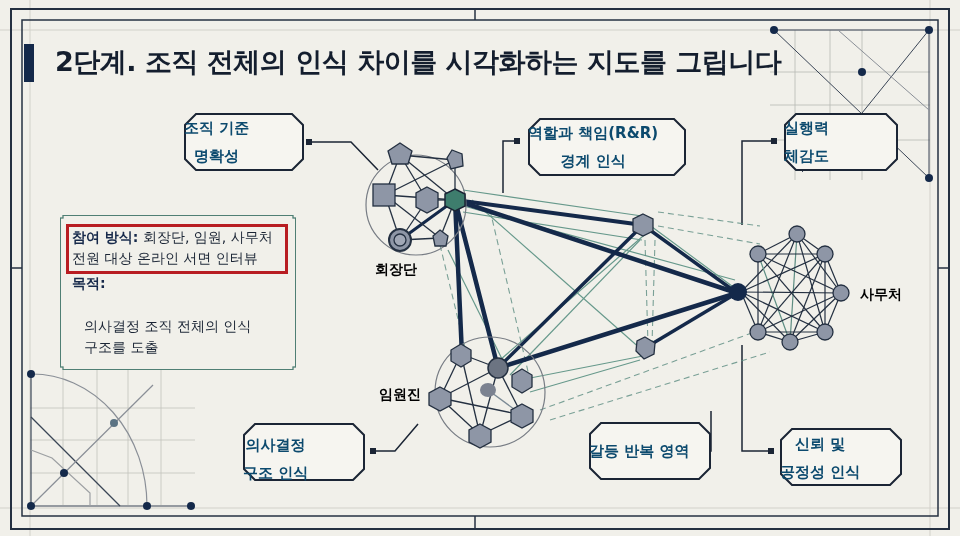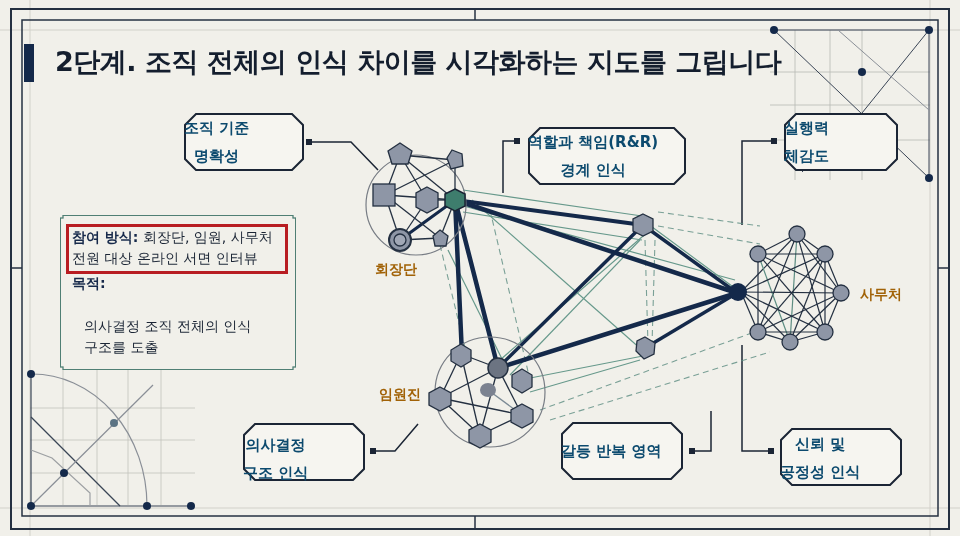--- a/index.html
+++ b/index.html
@@ -3,21 +3,21 @@
 <meta charset="utf-8">
 <style>
   html,body{margin:0;padding:0;}
   body{width:960px;height:536px;background:#f1f0ea;position:relative;overflow:hidden;font-family:"DejaVu Sans","Liberation Sans",sans-serif;color:#1b2535;}
   svg.bg{position:absolute;left:0;top:0;}
   .title-bar{position:absolute;left:24px;top:44px;width:10px;height:38px;background:#14294a;}
   .title{position:absolute;left:55px;top:44px;font-size:27px;font-weight:bold;letter-spacing:-0.5px;color:#141e2e;white-space:nowrap;}
   .callout{position:absolute;display:flex;align-items:center;justify-content:flex-start;text-align:center;font-size:15px;font-weight:bold;line-height:28px;color:#0c4a6e;}
   .callout svg{position:absolute;left:0;top:0;}
   .callout .txt{position:relative;white-space:pre-line;}
-  .node-label{position:absolute;font-size:14px;font-weight:bold;color:#a16207;white-space:nowrap;}
+  .node-label{position:absolute;font-size:14px;font-weight:bold;color:#000000;white-space:nowrap;}
   .info{position:absolute;left:60px;top:215px;width:264px;height:155px;}
   .info .hl{position:absolute;left:6px;top:9px;width:222px;height:50px;border:3px solid #b81d22;box-sizing:border-box;}
   .info .line{position:absolute;left:12px;font-size:14px;white-space:nowrap;color:#1b2535;}
   .info .b{font-weight:bold;color:#16294a;}
 </style>
 </head>
 <body>
 
 <svg class="bg" width="960" height="536">
 
@@ -235,42 +235,42 @@
 <div class="title-bar"></div>
 <div class="title">2단계. 조직 전체의 인식 차이를 시각화하는 지도를 그립니다</div>
 
 <div class="callout" style="left:184px;top:113px;width:120px;height:58px;">
   <svg width="120" height="58">
       <polygon points="12,1 108,1 119,12 119,46 108,57 12,57 1,46 1,12" fill="#f6f5f0" stroke="#1b2535" stroke-width="2"></polygon>
     </svg>
   <span class="txt">조직 기준
 명확성</span>
 </div>
-<div class="callout" style="left:528px;top:127px;width:158px;height:58px;">
+<div class="callout" style="left:528px;top:118px;width:158px;height:58px;">
   <svg width="158" height="58">
       <polygon points="12,1 146,1 157,12 157,46 146,57 12,57 1,46 1,12" fill="#f6f5f0" stroke="#1b2535" stroke-width="2"></polygon>
     </svg>
   <span class="txt">역할과 책임(R&amp;R)
 경계 인식</span>
 </div>
 <div class="callout" style="left:784px;top:113px;width:104px;height:58px;">
   <svg width="114" height="58">
       <polygon points="12,1 102,1 113,12 113,46 102,57 12,57 1,46 1,12" fill="#f6f5f0" stroke="#1b2535" stroke-width="2"></polygon>
     </svg>
   <span class="txt">실행력
 체감도</span>
 </div>
 <div class="callout" style="left:243px;top:423px;width:122px;height:72px;">
   <svg width="122" height="58">
       <polygon points="12,1 110,1 121,12 121,46 110,57 12,57 1,46 1,12" fill="#f6f5f0" stroke="#1b2535" stroke-width="2"></polygon>
     </svg>
   <span class="txt">의사결정
 구조 인식</span>
 </div>
-<div class="callout" style="left:561px;top:422px;width:142px;height:58px;border-radius:15px;">
+<div class="callout" style="left:589px;top:422px;width:142px;height:58px;border-radius:15px;">
   <svg width="122" height="58">
       <polygon points="12,1 110,1 121,12 121,46 110,57 12,57 1,46 1,12" fill="#f6f5f0" stroke="#1b2535" stroke-width="2"></polygon>
     </svg>
   <span class="txt">갈등 반복 영역</span>
 </div>
 <div class="callout" style="left:780px;top:428px;width:122px;height:60px;">
   <svg width="122" height="58">
       <polygon points="12,1 110,1 121,12 121,46 110,57 12,57 1,46 1,12" fill="#f6f5f0" stroke="#1b2535" stroke-width="2"></polygon>
     </svg>
   <span class="txt">신뢰 및

